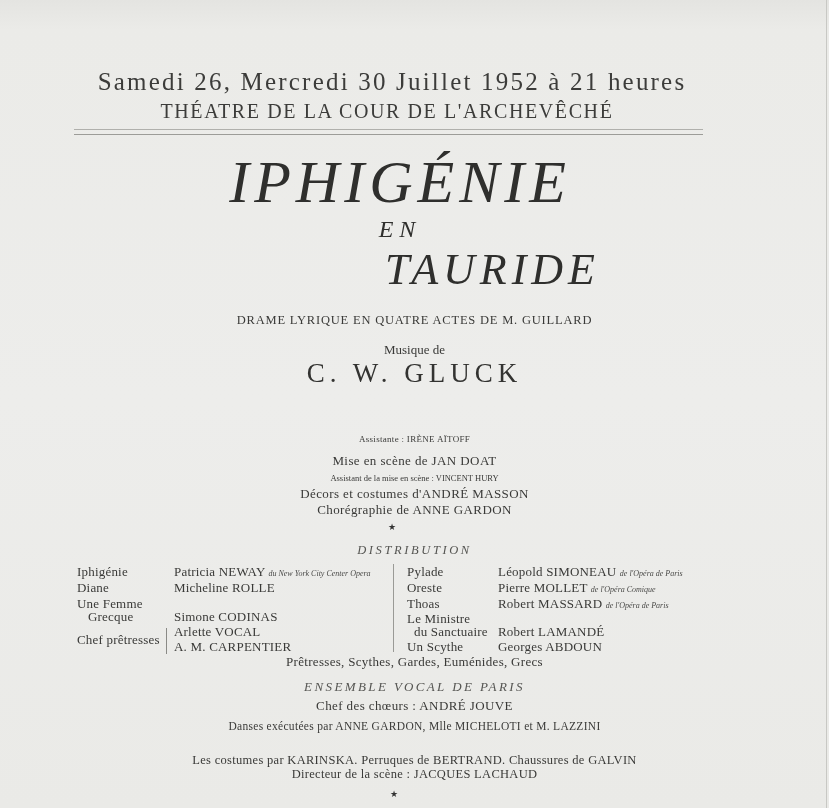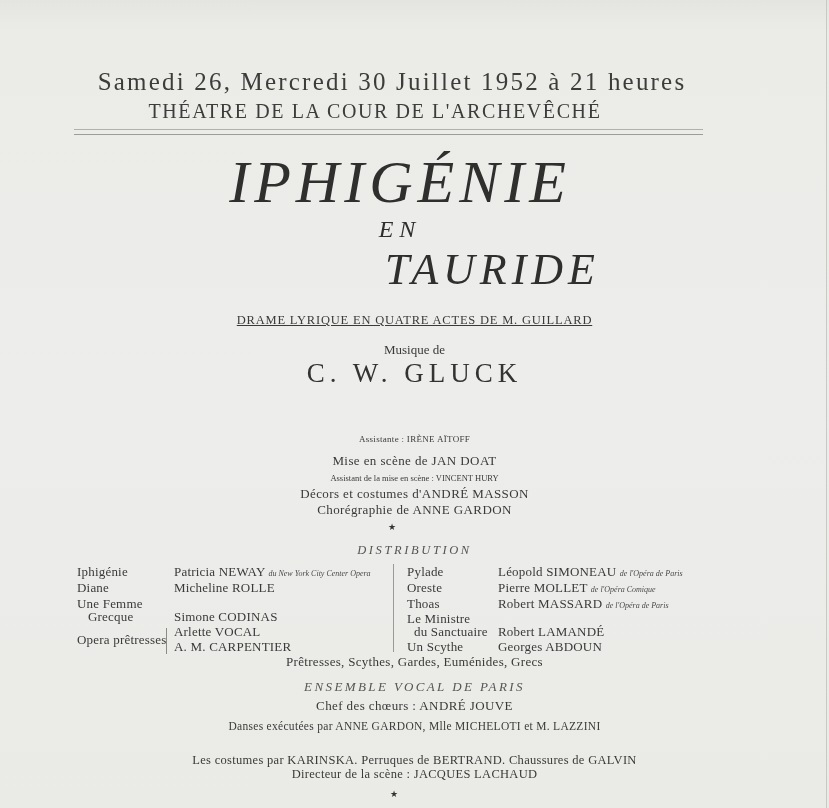--- a/index.html
+++ b/index.html
@@ -40,21 +40,21 @@
       top: 68px;
       left: 72px;
       width: 640px;
       text-align: center;
       font-size: 25px;
       letter-spacing: 2.2px;
       color: #3c3c3a;
     }
     .theatre-line {
       top: 100px;
-      left: 60px;
+      left: 72px;
       width: 630px;
       text-align: center;
       font-size: 20px;
       letter-spacing: 1.6px;
       color: #3c3c3a;
     }
     .double-rule {
       position: absolute;
       left: 74px;
       top: 129px;
@@ -92,21 +92,20 @@
       font-size: 44px;
       font-style: italic;
       letter-spacing: 5px;
       color: #2f2f2d;
     }
 
     .subtitle {
       top: 313px;
       font-size: 12.5px;
       letter-spacing: 0.8px;
-      text-decoration: underline;
     }
     .musique-de {
       top: 342px;
       font-size: 13px;
     }
     .composer {
       top: 358px;
       font-size: 27px;
       letter-spacing: 5px;
       color: #333331;
@@ -265,21 +264,21 @@
     <div class="abs cast-text" style="left:77px; top:580px;">Diane</div>
     <div class="abs cast-text" style="left:174px; top:580px;">Micheline ROLLE</div>
 
     <div class="abs cast-text" style="left:77px; top:596px;">Une Femme</div>
 
     <div class="abs cast-text" style="left:88px; top:609px;">Grecque</div>
     <div class="abs cast-text" style="left:174px; top:609px;">Simone CODINAS</div>
 
     <div class="abs cast-text" style="left:174px; top:624px;">Arlette VOCAL</div>
 
-    <div class="abs cast-text" style="left:77px; top:632px;">Opera prêtresses</div>
+    <div class="abs cast-text" style="left:77px; top:632px;">Chef prêtresses</div>
     <div class="abs cast-text" style="left:174px; top:639px;">A. M. CARPENTIER</div>
 
     <div class="brace"></div>
   </div>
 
   <div class="divider-v"></div>
 
   <div>
     <div class="abs cast-text" style="left:407px; top:564px;">Pylade</div>
     <div class="abs cast-text" style="left:498px; top:564px;">

